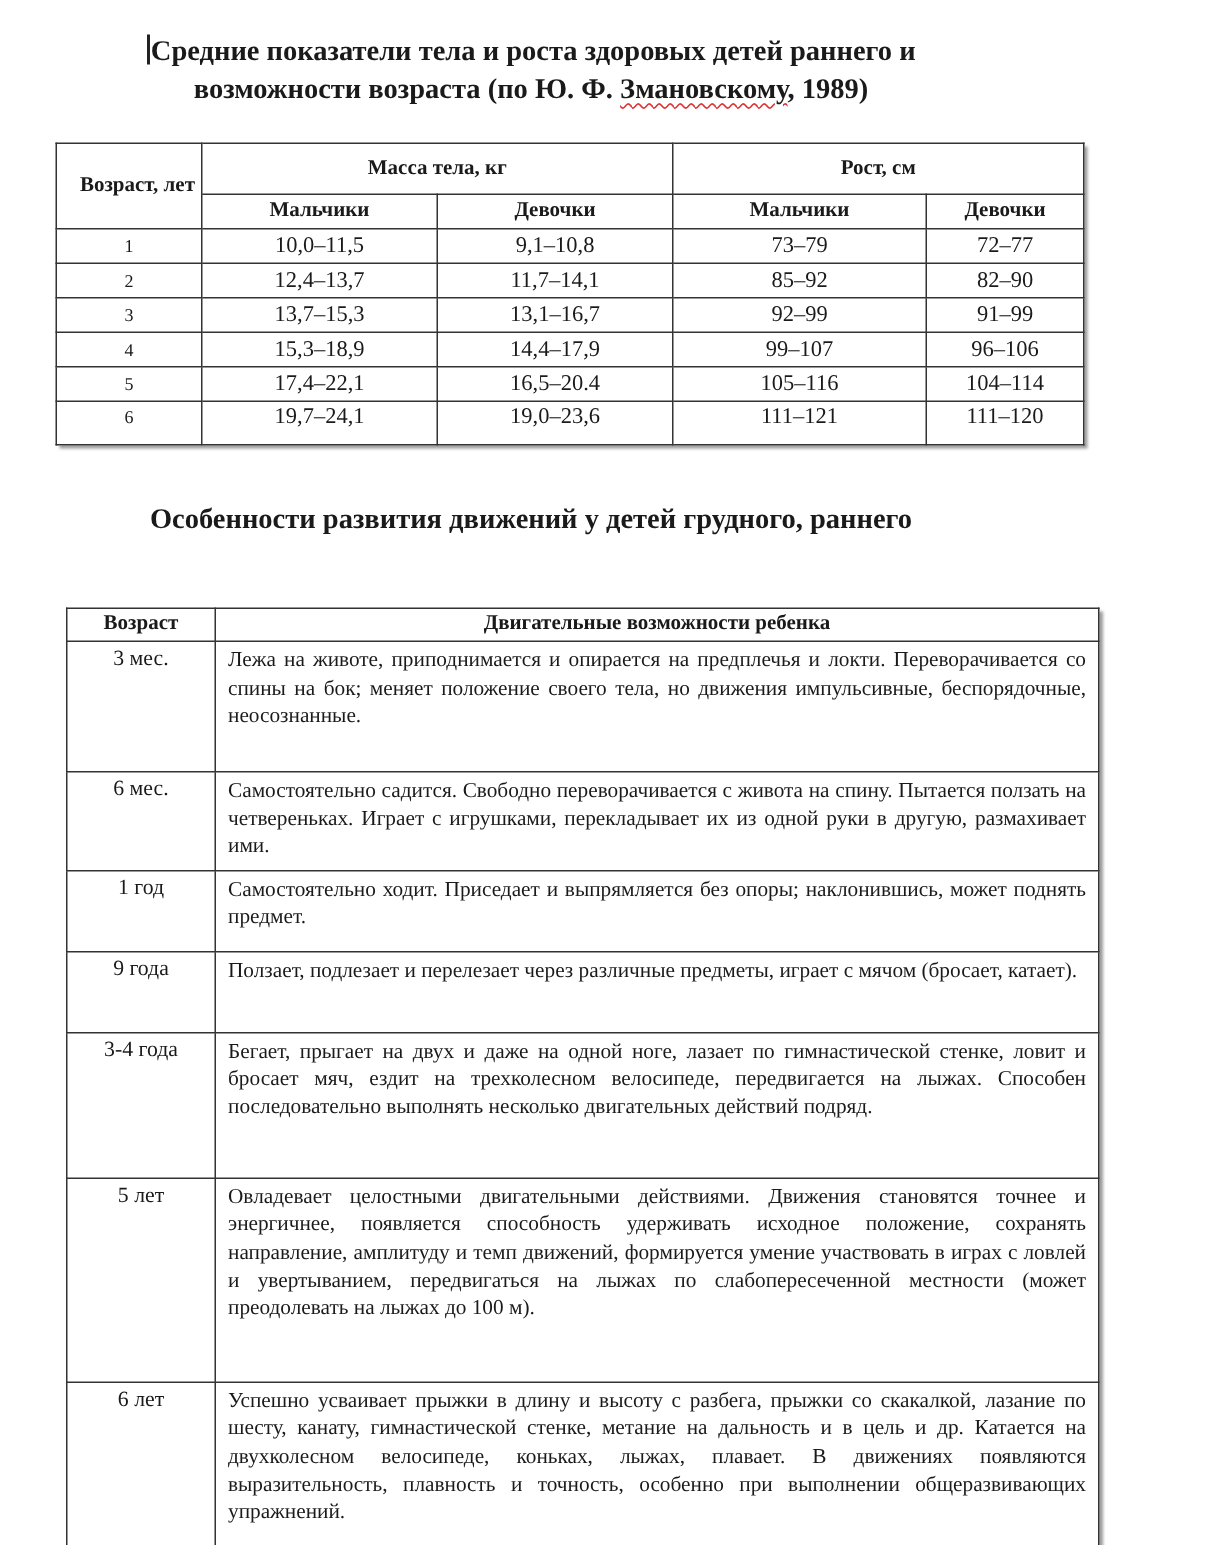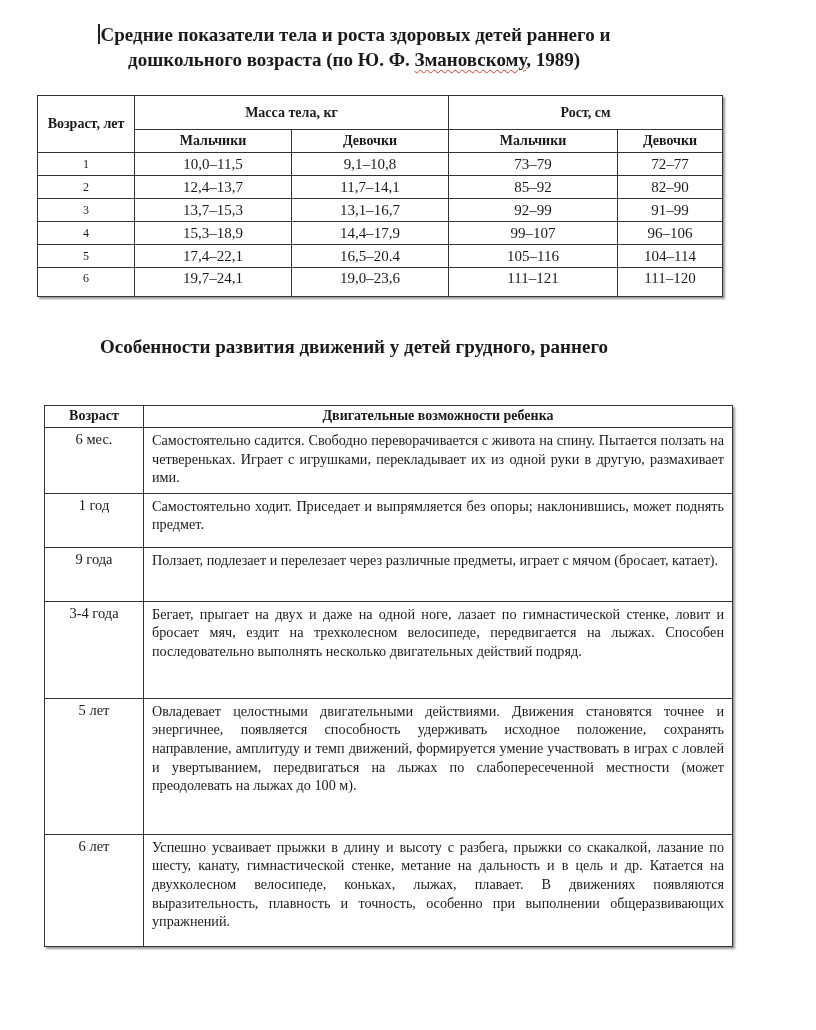--- a/index.html
+++ b/index.html
@@ -23,27 +23,27 @@
   .t2 td, .t2 th { border: 1.5px solid #333; font-size: 14.2px; line-height: 18.6px; }
   .t2 th { font-weight: bold; height: 19px; font-size: 14px; }
   .t2 td.age { width: 96px; text-align: center; vertical-align: top; padding-top: 2px; font-size: 14.5px; }
   .t2 td.desc { text-align: justify; vertical-align: top; padding: 3px 8px 6px 8px; }
 </style>
 </head>
 <body>
 
 <div class="title" style="top:22px;">
   <div><span class="cursor"></span><span>Средние показатели тела и роста здоровых детей раннего и</span></div>
-  <div><span>дошкольного возраста (по Ю. Ф. </span><span class="squiggle-red">Змановскому</span><span>, 1989)</span></div>
+  <div><span>возможности возраста (по Ю. Ф. </span><span class="squiggle-red">Змановскому</span><span>, 1989)</span></div>
 </div>
 
 <table class="t1">
   <tbody>
       <tr class="h1">
-    <th rowspan="2" style="width:88px;">Возраст, лет</th>
+    <th rowspan="2" style="width:88px;text-align:right;">Возраст, лет</th>
     <th colspan="2">Масса тела, кг</th>
     <th colspan="2">Рост, см</th>
   </tr>
   <tr class="h2">
     <th style="width:148px;">Мальчики</th>
     <th style="width:148px;">Девочки</th>
     <th style="width:160px;">Мальчики</th>
     <th>Девочки</th>
   </tr>
   <tr class="d">
@@ -94,20 +94,24 @@
 <div class="title" style="top:334px;">
   <div>Особенности развития движений у детей грудного, раннего</div>
 </div>
 
 <table class="t2">
   <tbody>
       <tr>
     <th>Возраст</th>
     <th>Двигательные возможности ребенка</th>
   </tr>
+  <tr style="height:87px;">
+    <td class="age">3 мес.</td>
+    <td class="desc">Лежа на животе, приподнимается и опирается на предплечья и локти. Переворачивается со спины на бок; меняет положение своего тела, но движения импульсивные, беспорядочные, неосознанные.</td>
+  </tr>
   <tr style="height:63px;">
     <td class="age">6 мес.</td>
     <td class="desc">Самостоятельно садится. Свободно переворачивается с живота на спину. Пытается ползать на четвереньках. Играет с игрушками, перекладывает их из одной руки в другую, размахивает ими.</td>
   </tr>
   <tr style="height:54px;">
     <td class="age">1 год</td>
     <td class="desc">Самостоятельно ходит. Приседает и выпрямляется без опоры; наклонившись, может поднять предмет.</td>
   </tr>
   <tr style="height:54px;">
     <td class="age">9 года</td>

